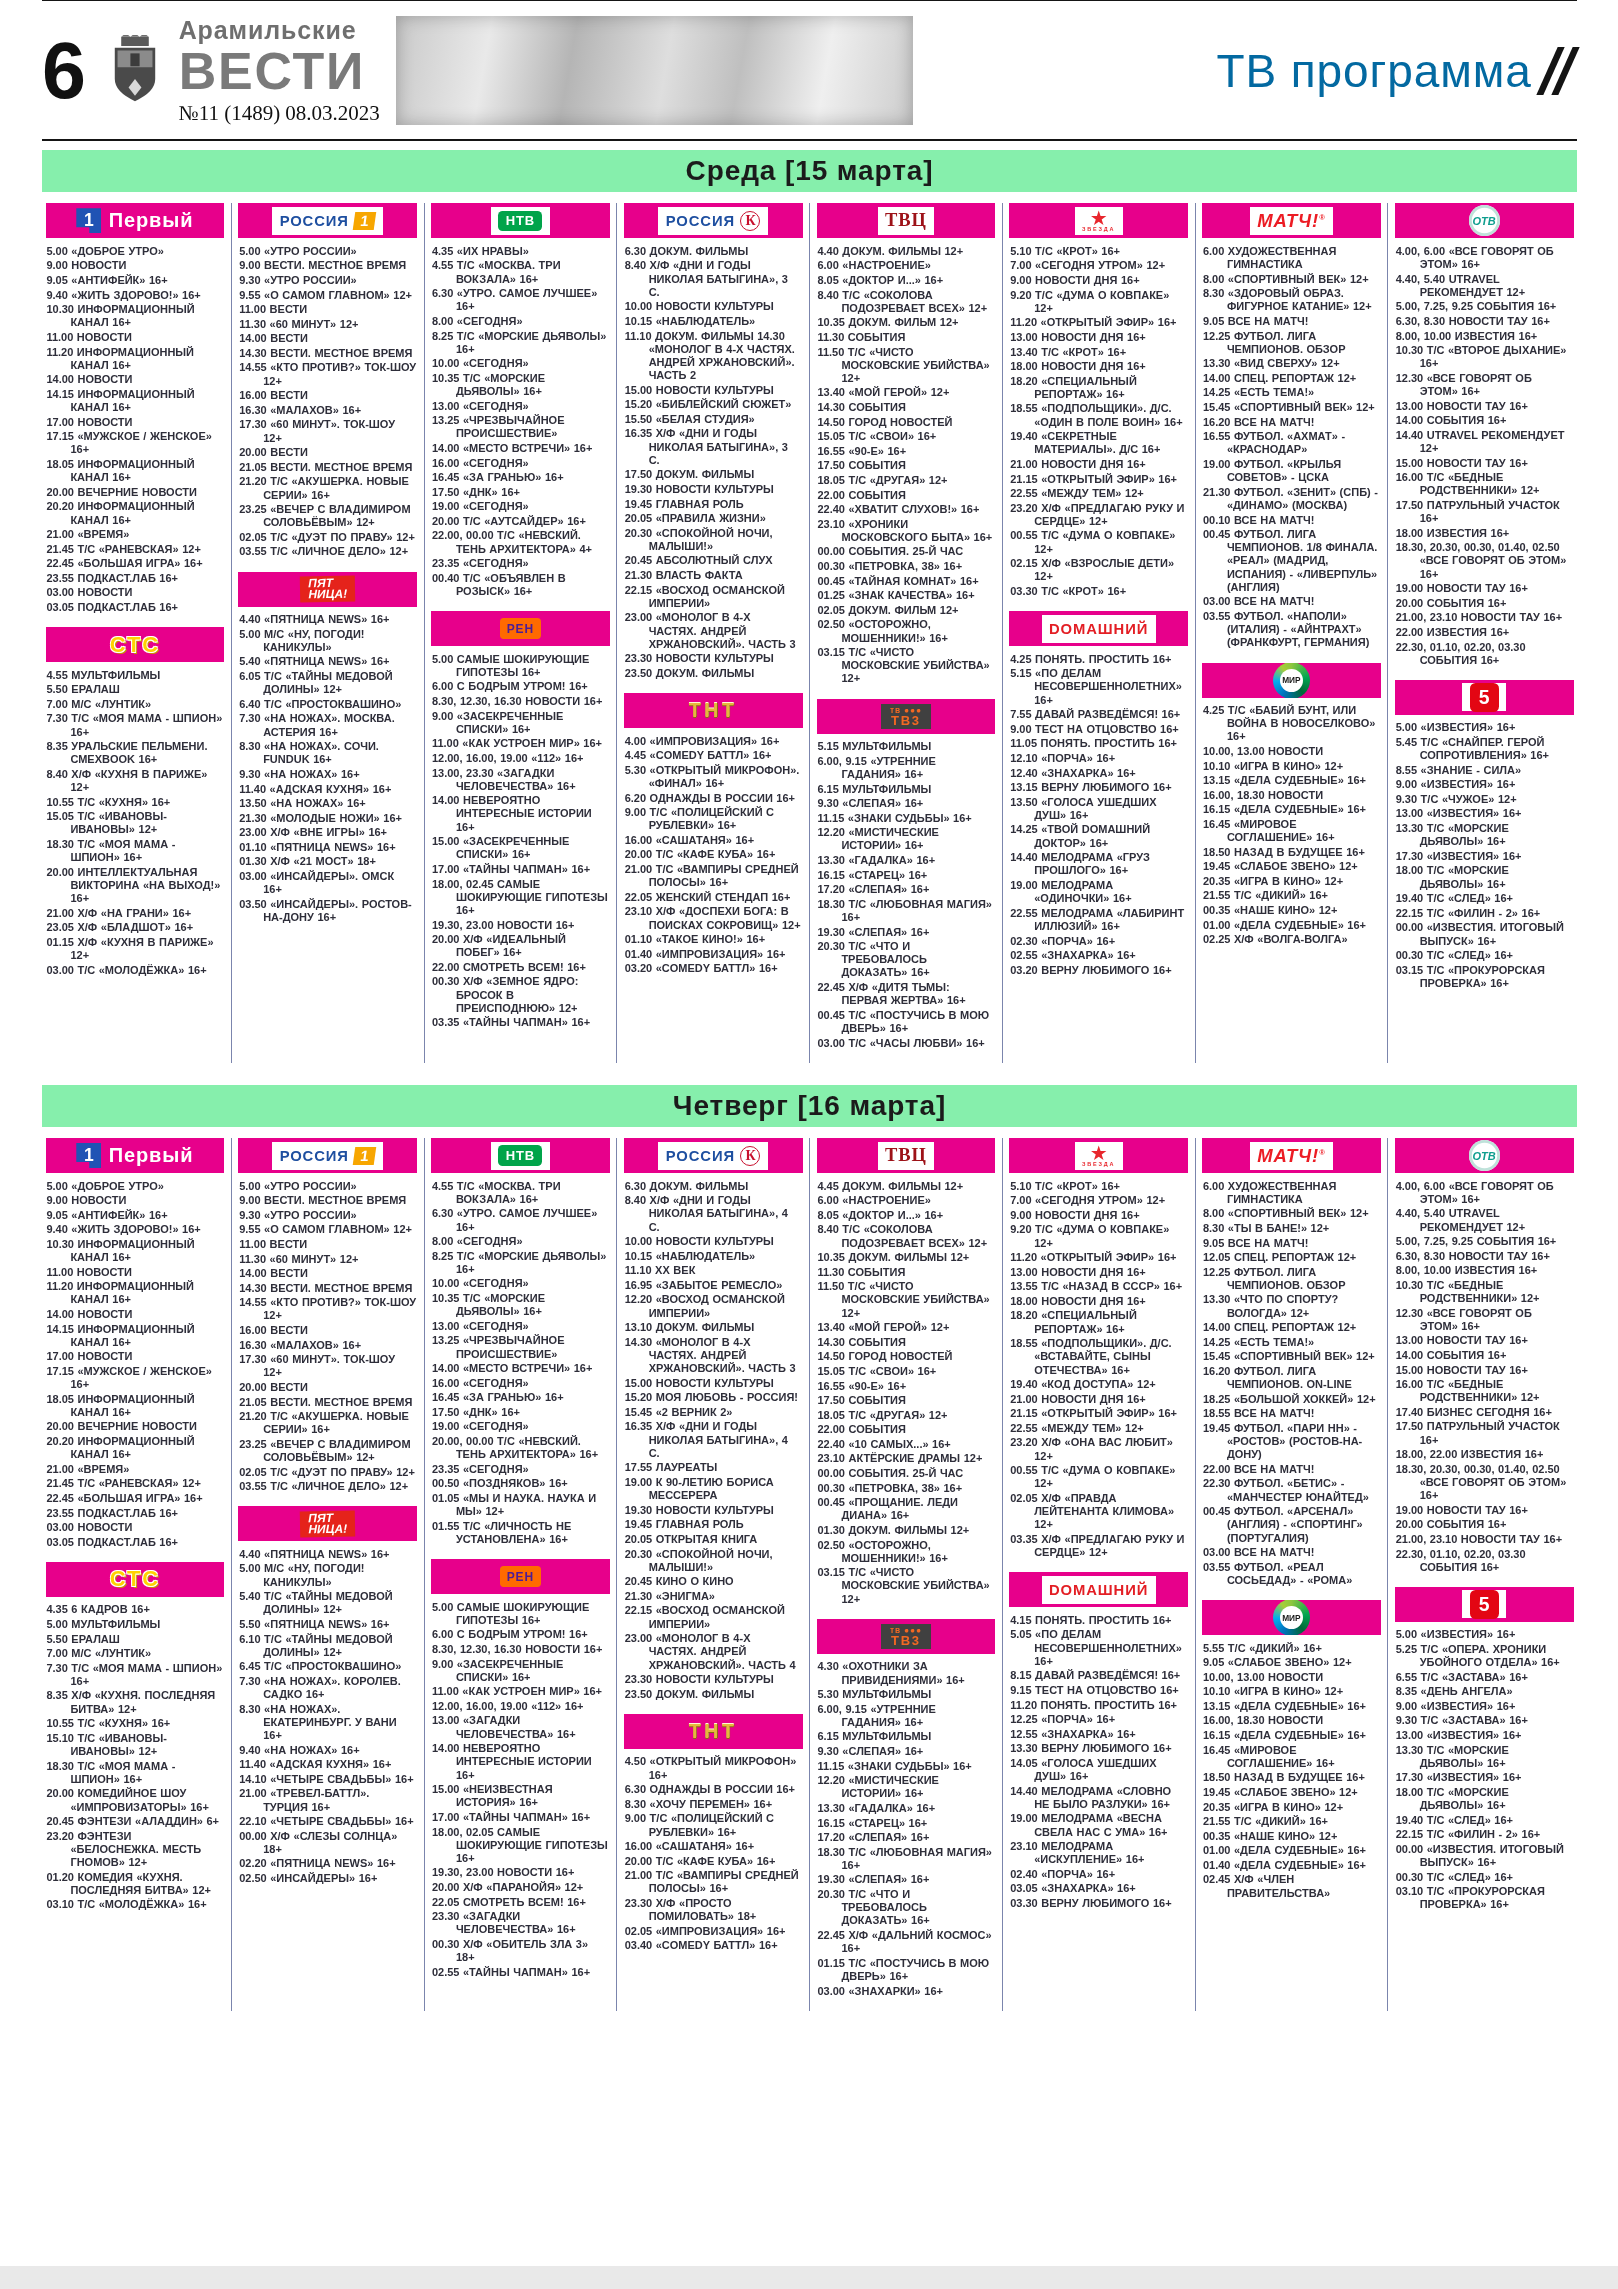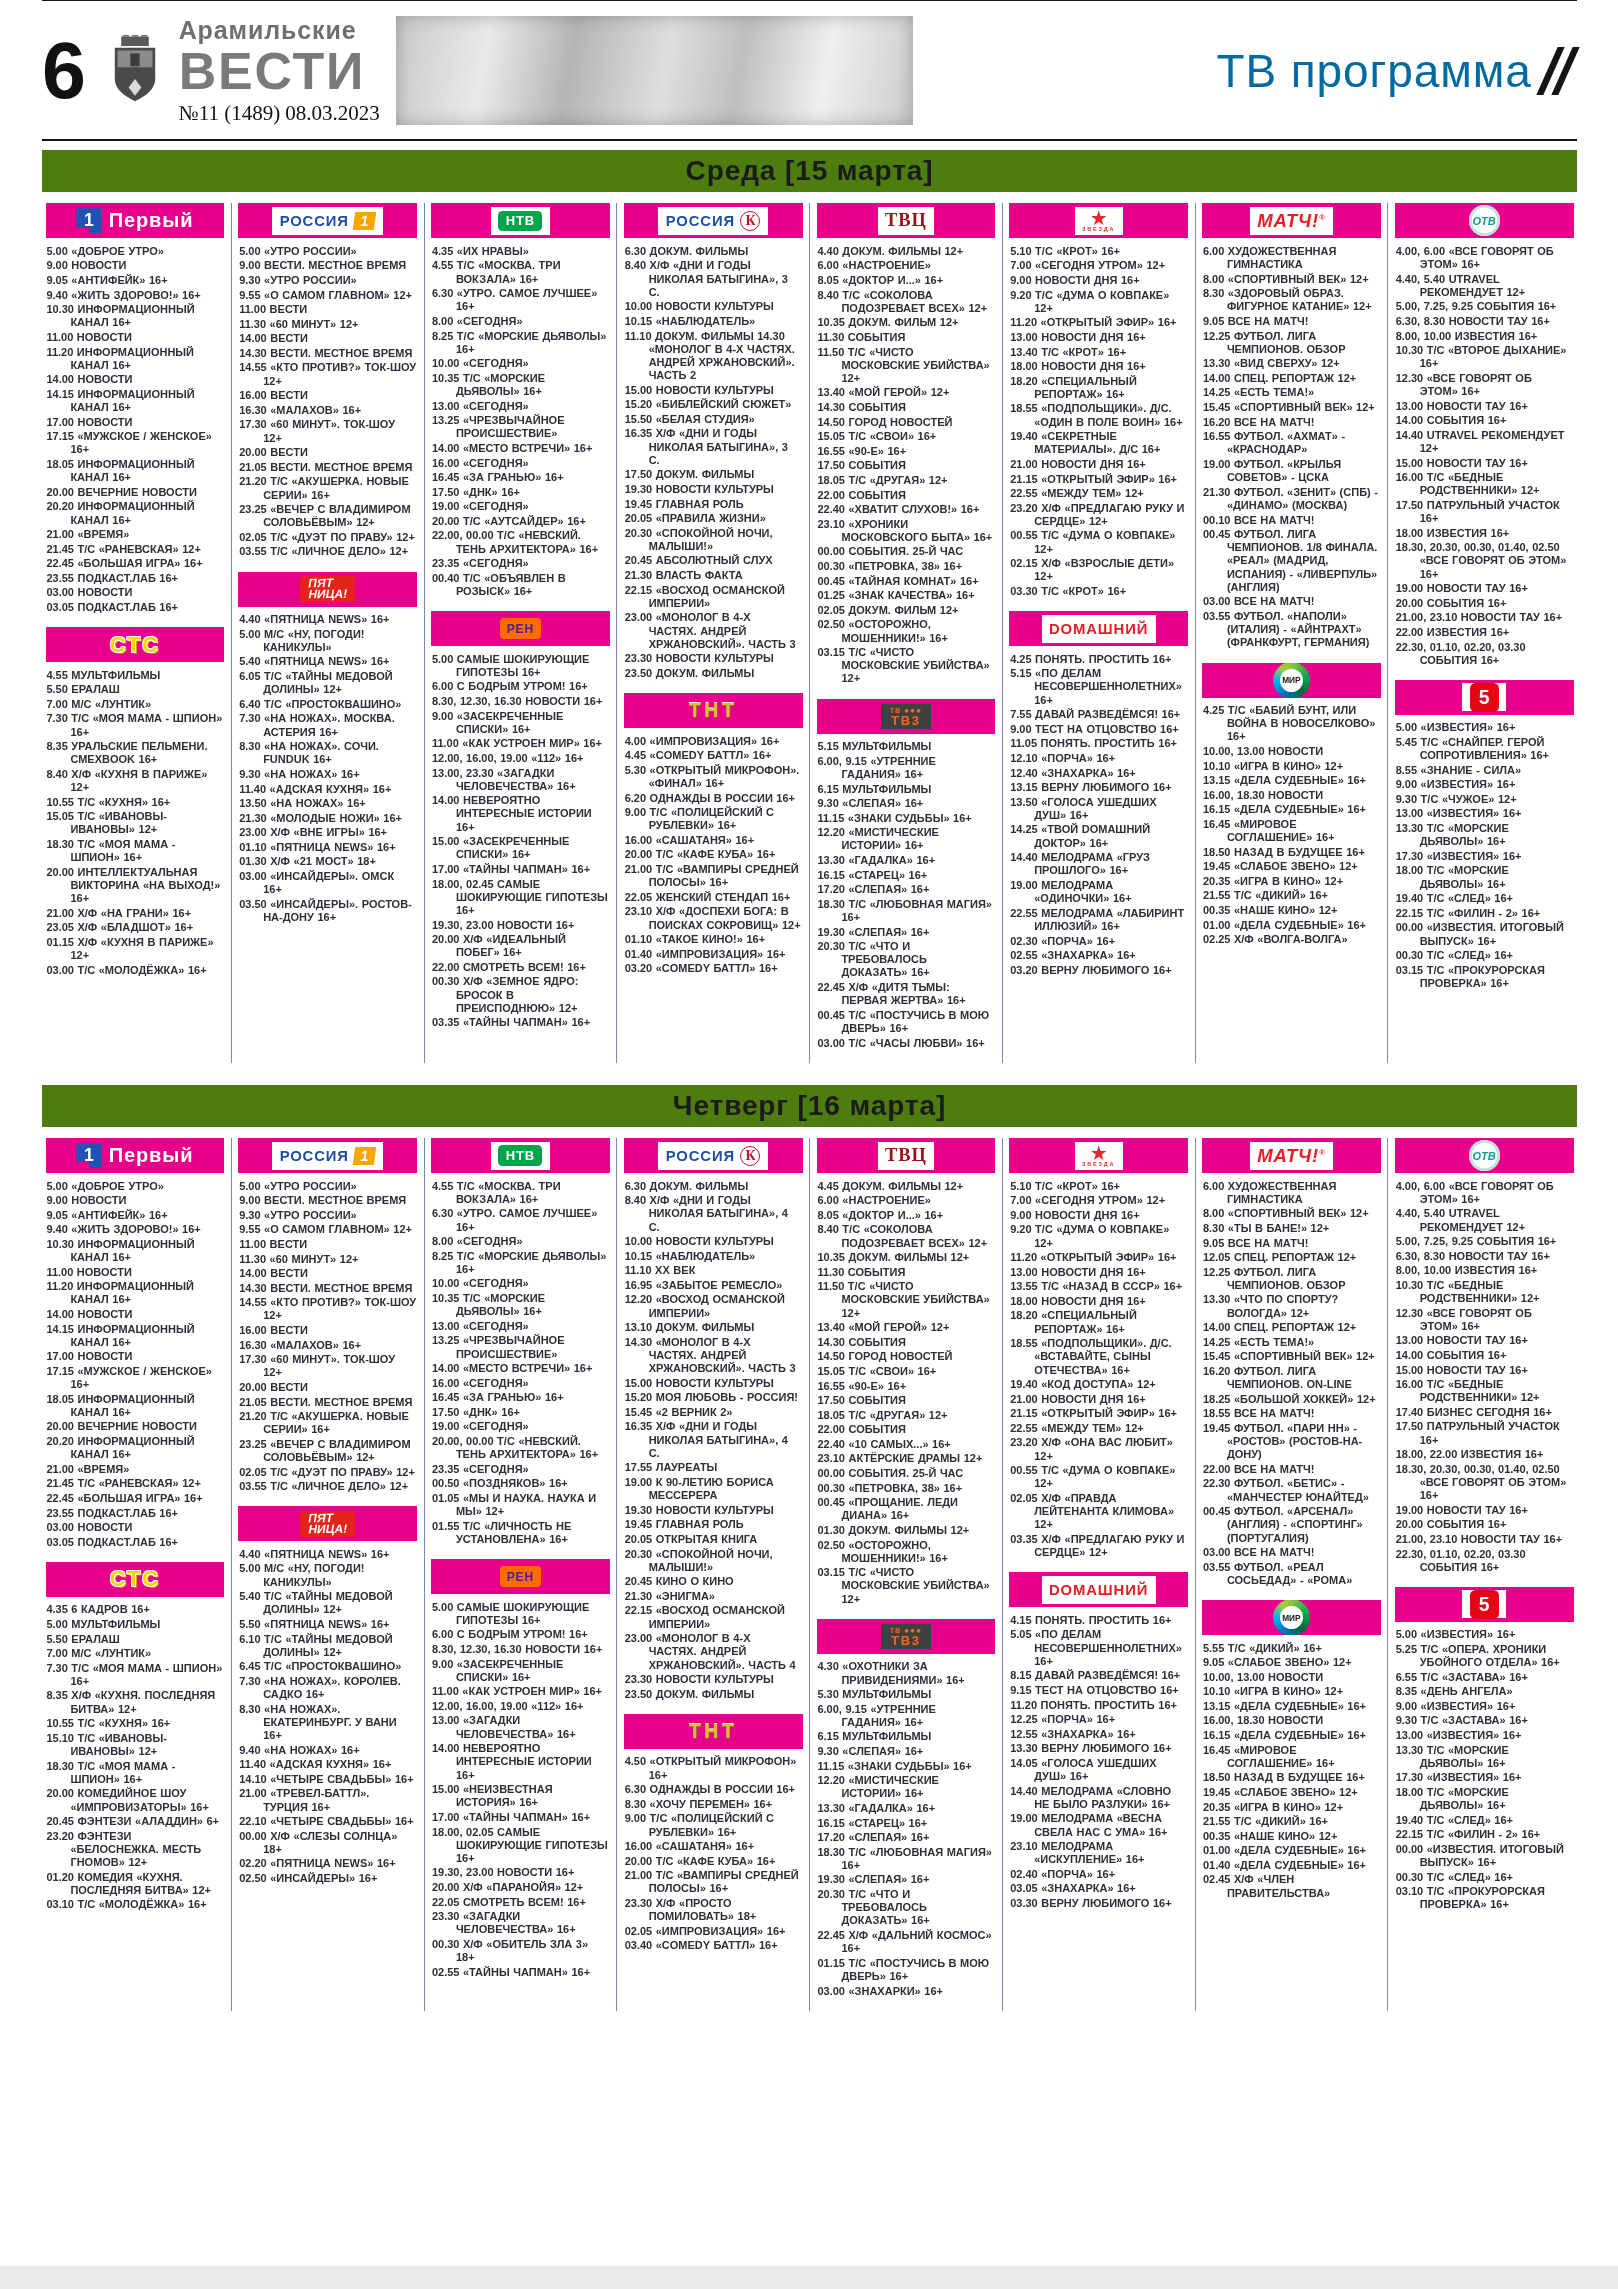--- a/index.html
+++ b/index.html
@@ -20,21 +20,21 @@
   .photo{height:109px; flex:1 1 auto; max-width:517px; background:
      linear-gradient(100deg,#c9c9c9 0%,#e9e9e9 18%,#b5b5b5 34%,#dedede 52%,#bfbfbf 66%,#efefef 82%,#cccccc 100%);
      box-shadow:inset 0 0 16.6px rgba(0,0,0,.25);}
   .tv-title{display:flex; align-items:center; gap:14.8px; margin-left:auto; padding-right:7.4px;}
   .tv-title .t{font-size:46px; color:#0369a1; font-weight:500; letter-spacing:0.9px; white-space:nowrap;}
   .slashes{display:inline-flex; gap:8.3px;}
   .slashes i{display:block; width:7.4px; height:48px; background:#141414; transform:skewX(-24deg);}
 
   
   .day{flex:1 0 auto; display:flex; flex-direction:column;}
-  .day-band{background:#4d7c0f; margin:9.2px 42px 7.4px; text-align:center; padding:4.6px 0 5.5px;}
+  .day-band{background:#86efac; margin:9.2px 42px 7.4px; text-align:center; padding:4.6px 0 5.5px;}
   .day-band span{font-size:28px; font-weight:bold; color:#1b1b1b; letter-spacing:0.9px;}
   .grid{display:flex; align-items:stretch; padding:3.7px 39px 13px; flex:1 0 auto;}
   .col{flex:1 1 0; padding:0 6.5px; min-width:0;}
   .col + .col{border-left:0.9px solid var(--sep);}
 
   
   .channel{margin-bottom:13px;}
   .chead{height:35px; background:var(--mag); display:flex; align-items:center; justify-content:center; gap:7.4px; margin-bottom:6.5px; overflow:hidden;}
   .plist{padding:0 0.9px;}
   .prog{font-size:11px; line-height:1.2; font-weight:bold; color:var(--txt); padding-left:24px; text-indent:-24px; margin-bottom:1.4px; word-spacing:0.5px;}
@@ -251,21 +251,21 @@
                 <div class="prog">10.00 «СЕГОДНЯ»</div>
                 <div class="prog">10.35 Т/С «МОРСКИЕ ДЬЯВОЛЫ» 16+</div>
                 <div class="prog">13.00 «СЕГОДНЯ»</div>
                 <div class="prog">13.25 «ЧРЕЗВЫЧАЙНОЕ ПРОИСШЕСТВИЕ»</div>
                 <div class="prog">14.00 «МЕСТО ВСТРЕЧИ» 16+</div>
                 <div class="prog">16.00 «СЕГОДНЯ»</div>
                 <div class="prog">16.45 «ЗА ГРАНЬЮ» 16+</div>
                 <div class="prog">17.50 «ДНК» 16+</div>
                 <div class="prog">19.00 «СЕГОДНЯ»</div>
                 <div class="prog">20.00 Т/С «АУТСАЙДЕР» 16+</div>
-                <div class="prog">22.00, 00.00 Т/С «НЕВСКИЙ. ТЕНЬ АРХИТЕКТОРА» 16+</div>
+                <div class="prog">22.00, 00.00 Т/С «НЕВСКИЙ. ТЕНЬ АРХИТЕКТОРА» 4+</div>
                 <div class="prog">23.35 «СЕГОДНЯ»</div>
                 <div class="prog">00.40 Т/С «ОБЪЯВЛЕН В РОЗЫСК» 16+</div>
               </div>
             </div>
             <div class="channel">
               <div class="chead">
                 <div style="display: flex; align-items: center; gap: 7.4px;">
                   <span class="ren">РЕН</span>
                 </div>
               </div>

